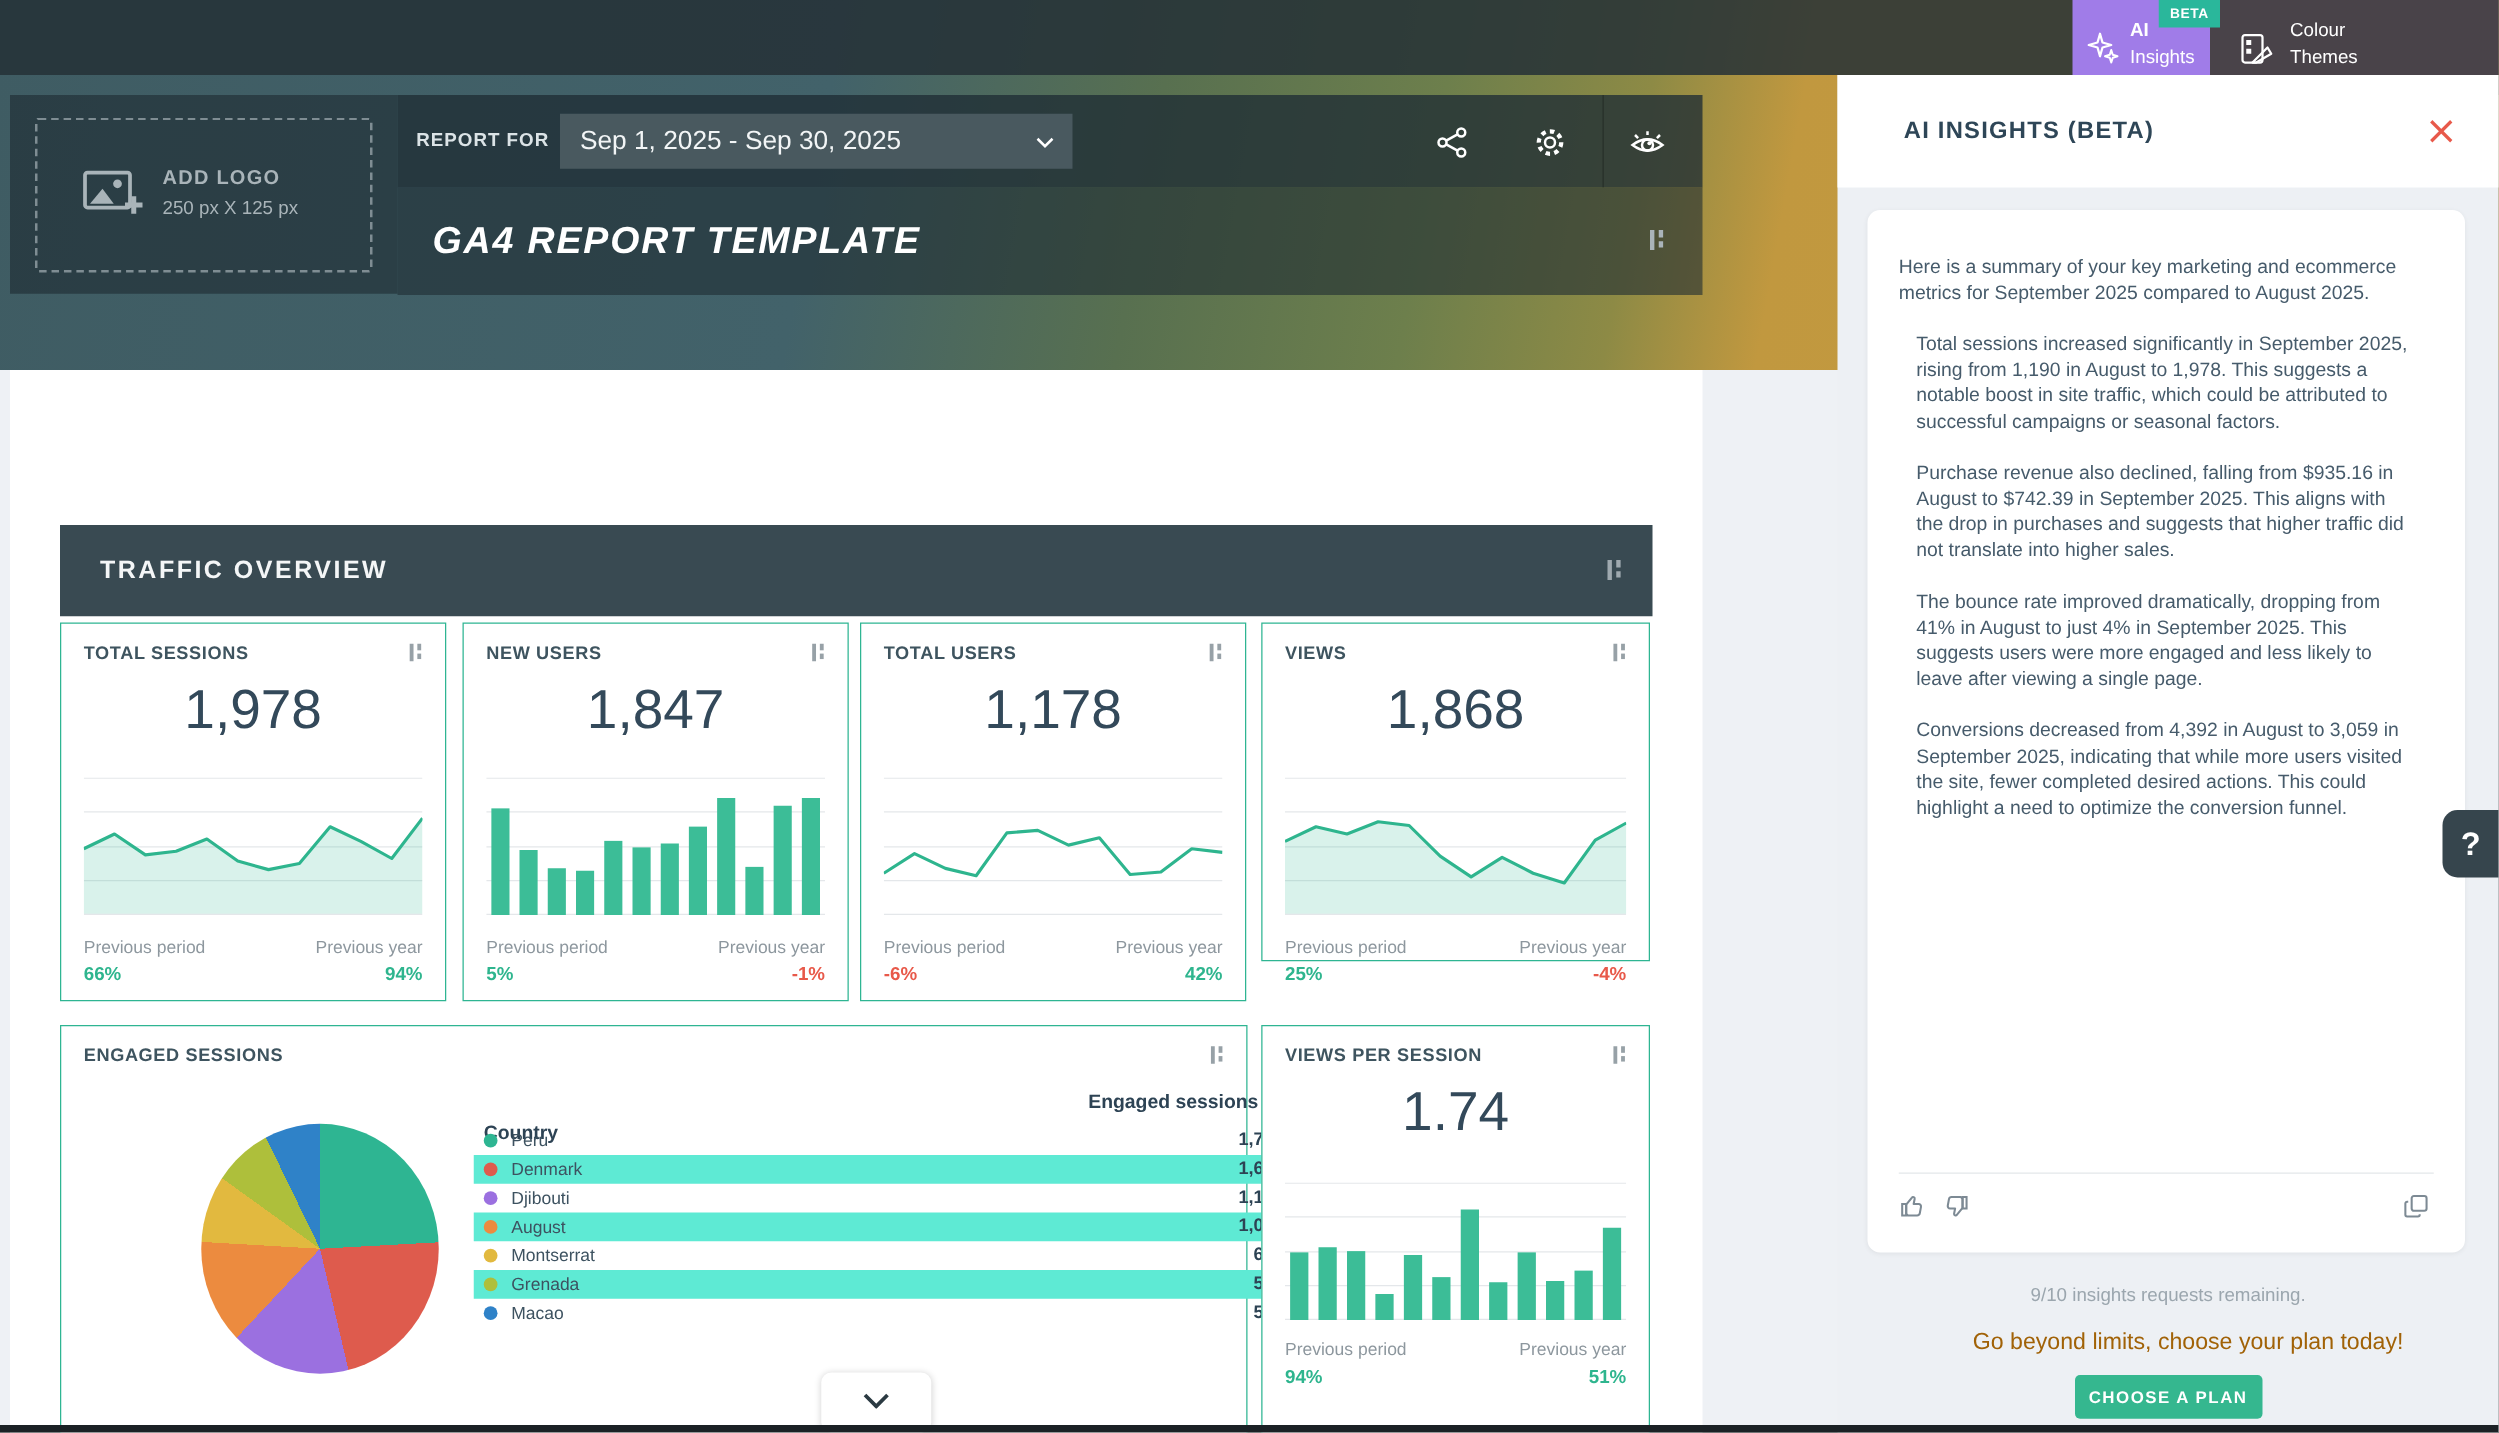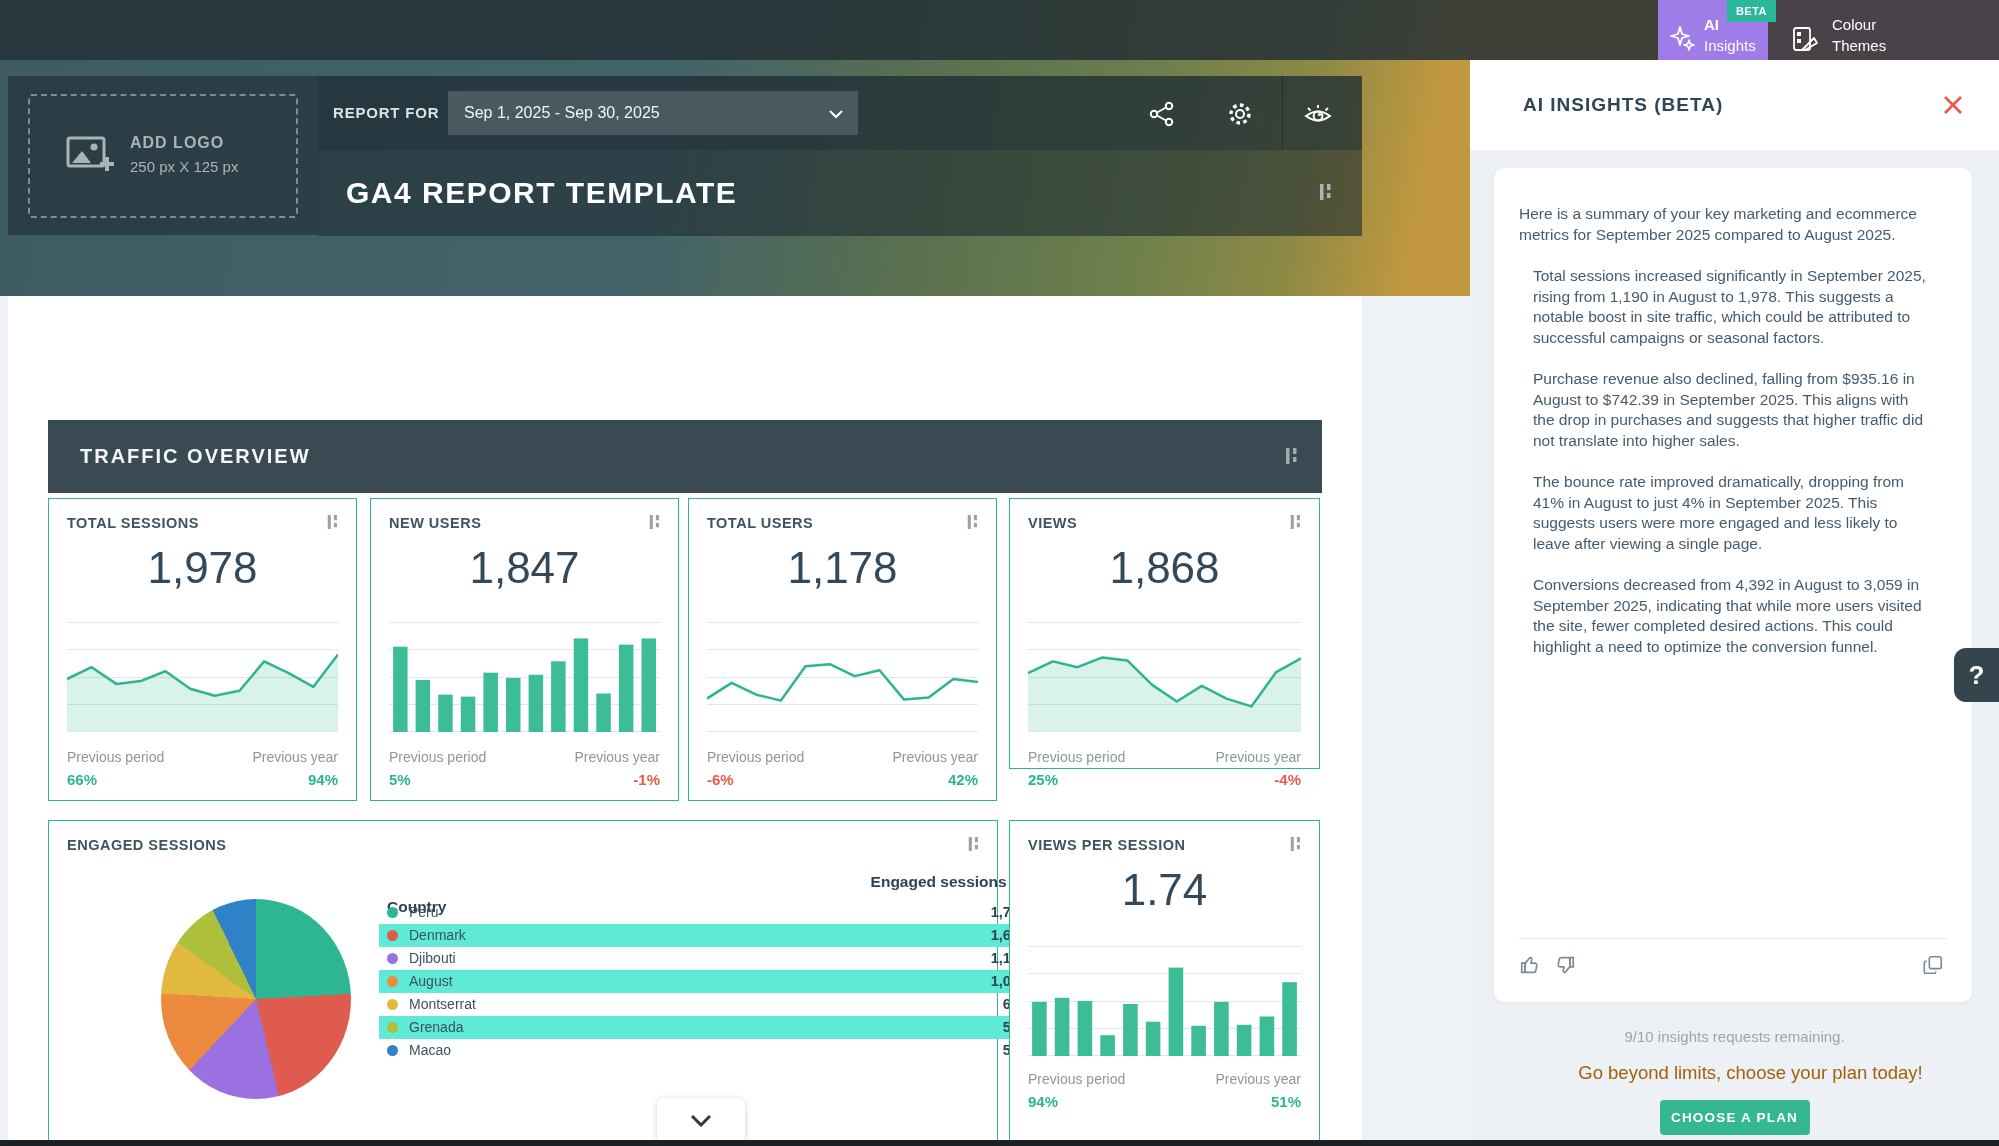--- a/index.html
+++ b/index.html
@@ -21,27 +21,27 @@
   .ct-btn .l1{position:absolute;left:64px;top:16px;color:#fff;font-size:15px;}
   .ct-btn .l2{position:absolute;left:64px;top:37px;color:#fff;font-size:15px;}
   
   .logo-panel{left:8px;top:76px;width:310px;height:159px;background:rgba(25,37,43,.55);}
   .logo-box{position:absolute;left:20px;top:18px;width:266px;height:120px;border:2px dashed #7f8d93;border-radius:3px;cursor:pointer;}
   .logo-box .t1{position:absolute;left:100px;top:38px;color:#a9b4b9;font-size:16px;font-weight:700;letter-spacing:1px;}
   .logo-box .t2{position:absolute;left:100px;top:62px;color:#a9b4b9;font-size:15px;}
   .ctrl-row{left:318px;top:76px;width:1044px;height:74px;background:rgba(31,45,52,.78);}
   .report-for{position:absolute;left:15px;top:0;line-height:74px;color:#dbe3e6;font-size:15px;font-weight:600;letter-spacing:.8px;}
   .date-select{position:absolute;left:130px;top:15px;width:410px;height:44px;background:#49595f;color:#f2f5f6;
-     font-size:16px;line-height:44px;padding-left:16px;box-sizing:border-box;cursor:pointer;}
+     font-size:21px;line-height:44px;padding-left:16px;box-sizing:border-box;cursor:pointer;}
   .date-select svg{position:absolute;right:14px;top:18px;}
   .hdr-ic{position:absolute;top:24px;width:28px;height:28px;cursor:pointer;}
   .hdr-div{position:absolute;left:964px;top:0;width:1px;height:74px;background:rgba(0,0,0,.28);}
   .title-row{left:318px;top:150px;width:1044px;height:86px;background:rgba(30,44,50,.6);}
   .title-row h1{margin:0;position:absolute;left:28px;top:0;line-height:86px;color:#fff;font-size:30px;
-     font-weight:800;letter-spacing:1.5px;}
+     font-weight:800;letter-spacing:1.5px;font-style:italic;}
   
   .page{left:8px;top:296px;width:1354px;height:850px;background:#fff;}
   .sec-bar{left:48px;top:420px;width:1274px;height:73px;background:#394a52;}
   .sec-bar .t{position:absolute;left:32px;line-height:73px;color:#f4f6f7;font-size:20px;font-weight:600;letter-spacing:2px;}
   
   .card{background:#fff;border:1.5px solid #2eb592;box-sizing:border-box;}
   .k-title{position:absolute;left:18px;top:16px;font-size:14.5px;font-weight:600;color:#3e545f;letter-spacing:.5px;}
   .k-drag{position:absolute;right:16px;top:14px;}
   .k-value{position:absolute;left:0;right:0;top:44px;text-align:center;font-size:44px;font-weight:500;color:#33495a;}
   .k-chart{position:absolute;left:18px;top:123px;right:18px;height:110px;}

